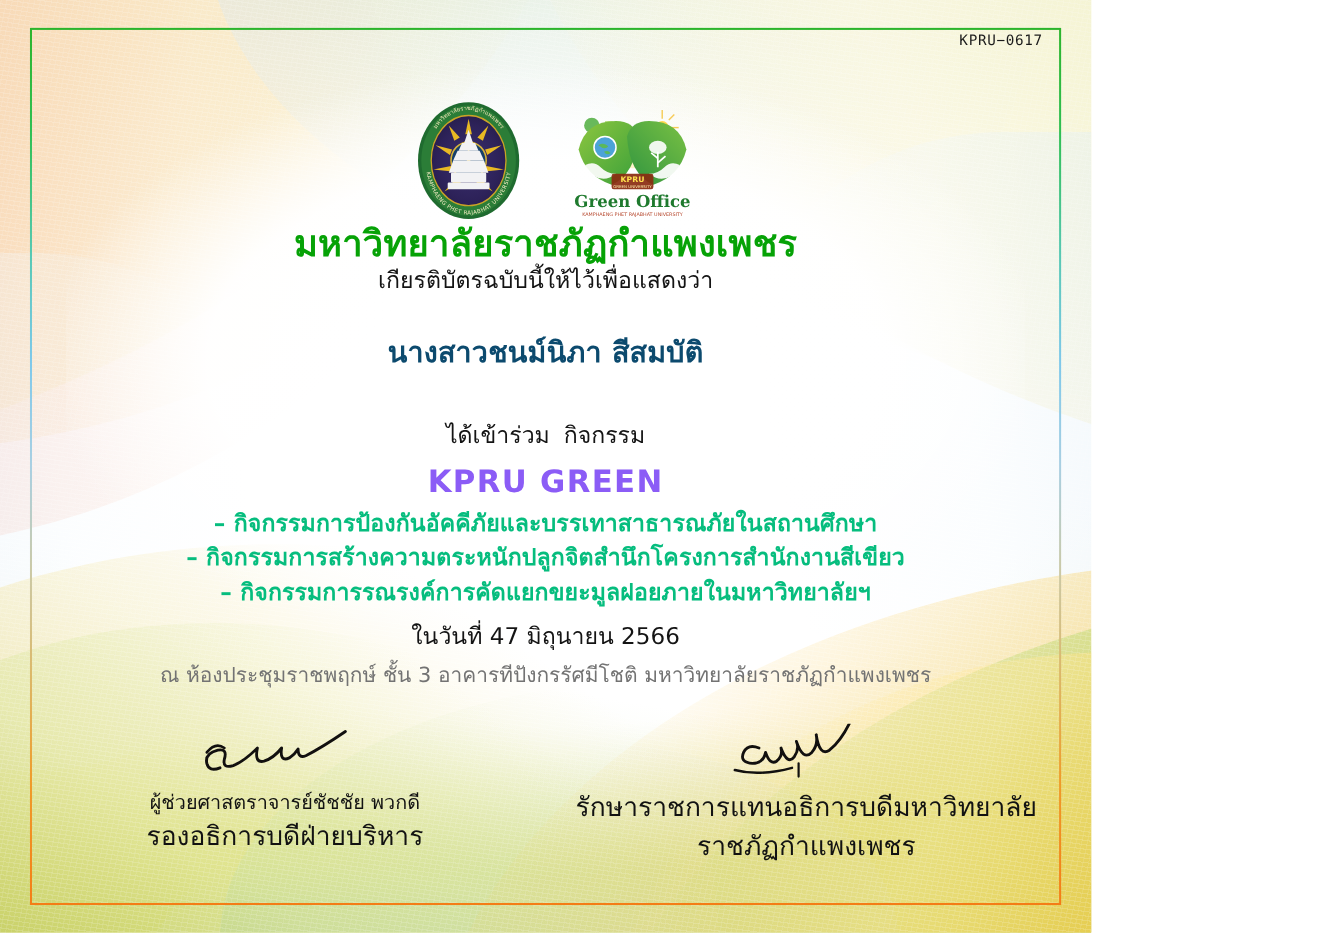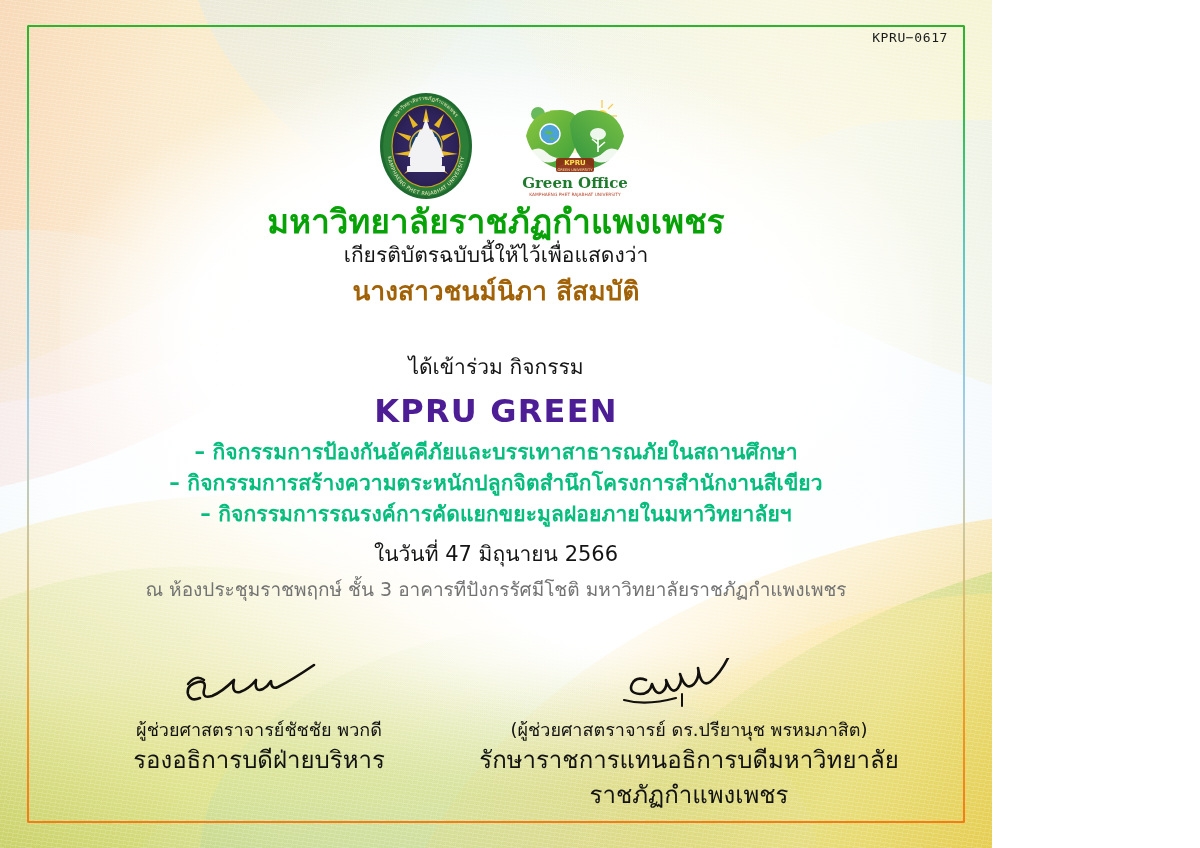--- a/index.html
+++ b/index.html
@@ -152,43 +152,43 @@
 
   h1.org{
     margin:0;padding-top:201px;
     font-size:33px;font-weight:bold;color:#06a206;
     letter-spacing:.2px;line-height:1.25;
   }
   .subtitle{
     font-size:21px;color:#141414;line-height:1.3;
   }
   .recipient{
-    font-size:26px;font-weight:bold;color:#a16207;letter-spacing:.2px;
+    margin-top:29px;font-size:26px;font-weight:bold;color:#0c4a6e;letter-spacing:.2px;
   }
   .joined{
-    margin-top:39px;font-size:21px;color:#141414;
+    margin-top:39px;font-size:21px;color:#141414;font-family:Liberation Mono, monospace;
   }
   .program{
-    margin-top:9px;font-size:32px;font-weight:bold;color:#4c1d95;letter-spacing:1.2px;
+    margin-top:9px;font-size:28px;font-weight:bold;color:#8b5cf6;letter-spacing:1.2px;
   }
   .activities{margin-top:7px;}
   .activity{
     font-size:21px;font-weight:bold;color:#06bd7e;line-height:1.48;letter-spacing:.1px;
   }
   .date{
     margin-top:7px;font-size:21px;color:#141414;
   }
   .venue{
     margin-top:4px;font-size:19px;color:#737373;
   }
 
   
   .signatures{
     position:absolute;left:0;right:0;top:655px;
-    display:flex;padding:0 44px;
+    display:flex;justify-content:space-between;padding:0 44px;
   }
   .sig-block{width:430px;text-align:center;position:relative;}
   .sig-mark{height:62px;display:flex;align-items:center;justify-content:center;}
   .sig-name{font-size:18px;color:#121212;line-height:1.45;}
   .sig-role{font-size:24px;color:#121212;line-height:1.45;}
 </style>
 </head>
 <body>
 
 <div id="certificate">
@@ -354,19 +354,18 @@
       </div>
 
       <div class="sig-block">
         <div class="sig-mark">
           <svg width="190" height="56" viewBox="0 0 190 56" aria-hidden="true">
             <path d="M52 22 q-10 -4 -14 4 q-4 9 8 10 q10 0 12 -10 q4 12 10 8 q6 -5 4 -12 q6 16 12 8 q5 -7 2 -14 q6 18 14 10 q6 -7 4 -16 q3 20 12 14 q10 -8 18 -24" fill="none" stroke="#12100f" stroke-width="2.6" stroke-linecap="round" stroke-linejoin="round"></path>
             <path d="M30 42 q22 6 52 -2" fill="none" stroke="#12100f" stroke-width="2.2" stroke-linecap="round"></path>
             <path d="M88 36 v12" fill="none" stroke="#12100f" stroke-width="2" stroke-linecap="round"></path>
           </svg>
         </div>
-        <div class="sig-name">(ผู้ช่วยศาสตราจารย์ ดร.ปรียานุช พรหมภาสิต)</div>
         <div class="sig-role">รักษาราชการแทนอธิการบดีมหาวิทยาลัยราชภัฏกำแพงเพชร</div>
       </div>
 
     </div>
   </div>
 </div>
 
 </body></html>

